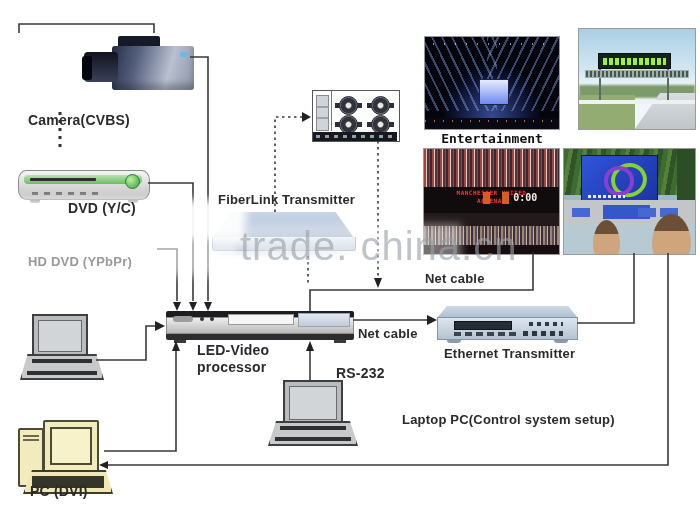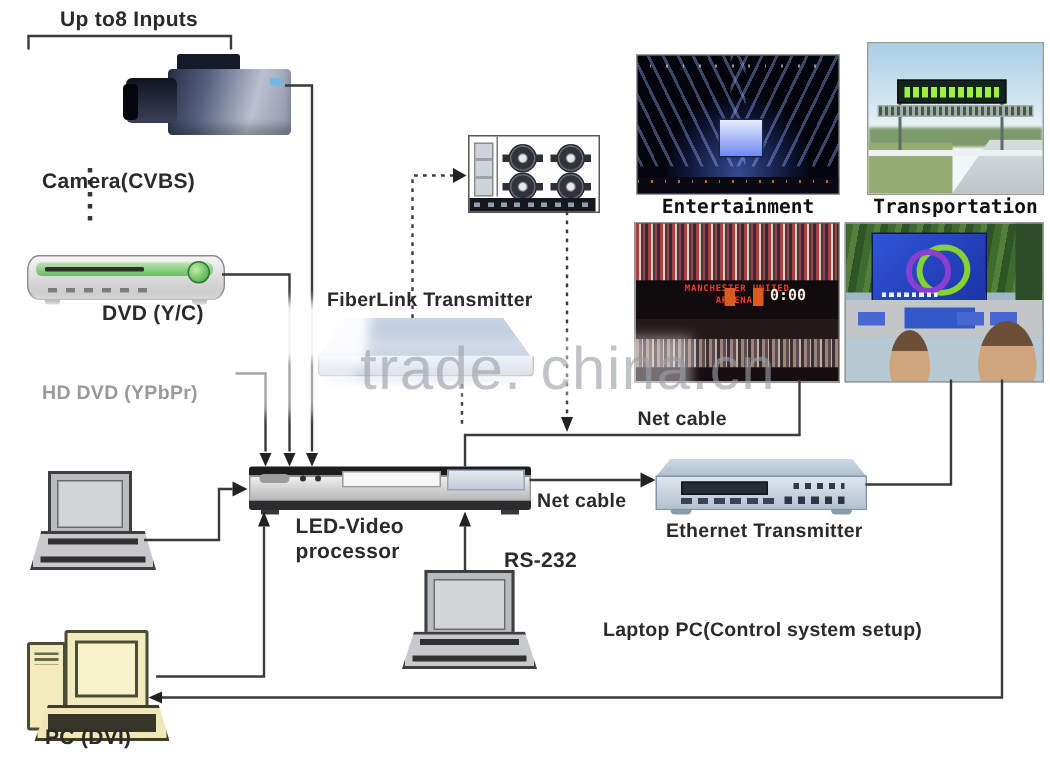--- a/index.html
+++ b/index.html
@@ -154,21 +154,20 @@
   <div class="photo" id="ph-tra" data-interactable="false">
     <div class="tra-trees" data-interactable="false"></div>
     <div class="tra-grass" data-interactable="false"></div>
     <div class="tra-road" data-interactable="false"></div>
     <div class="tra-rail" data-interactable="false"></div>
     <div class="tra-postL" data-interactable="false"></div>
     <div class="tra-postR" data-interactable="false"></div>
     <div class="tra-sign" data-interactable="false"></div>
     <div class="tra-strip" data-interactable="false"></div>
   </div>
-  <div class="cap" style="left:578px;top:131px;width:118px;" data-interactable="false">Transportation</div>
 
   <div class="photo" id="ph-sta" data-interactable="false">
     <div class="sta-crowd1" data-interactable="false"></div>
     <div class="sta-board" data-interactable="false">
       <div class="sta-red" data-interactable="false">MANCHESTER UNITED</div>
       <div class="sta-red" data-interactable="false">ARSENAL</div>
       <div class="sta-score" data-interactable="false">0:00</div>
       <div class="sta-orange" style="left:44%;" data-interactable="false"></div>
       <div class="sta-orange" style="left:58%;" data-interactable="false"></div>
     </div>
@@ -323,21 +322,20 @@
       <polygon points="302,112 302,122 311,117"></polygon>
       <polygon points="374,278 382,278 378,288"></polygon>
     </g>
   </svg>
 
   <div class="haze" style="left:-6px;top:200px;width:252px;height:42px;opacity:.95;" data-interactable="false"></div>
   <div class="haze" style="left:6px;top:242px;width:232px;height:34px;opacity:.55;" data-interactable="false"></div>
   <div class="haze" style="left:246px;top:224px;width:215px;height:40px;opacity:.40;" data-interactable="false"></div>
   <div id="watermark" data-interactable="false">trade. china.cn</div>
 
-  <div class="lbl" style="left:40px;top:4px;" data-interactable="false">Up to8 Inputs</div>
   <div class="lbl" style="left:28px;top:88px;margin-top:24px;" data-interactable="false">Camera(CVBS)</div>
   <div class="lbl" style="left:44px;top:200px;padding-left:24px;" data-interactable="false">DVD (Y/C)</div>
   <div class="lbl small faded" style="left:28px;top:254px;" data-interactable="false">HD DVD (YPbPr)</div>
   <div class="lbl small" style="left:218px;top:192px;" data-interactable="false">FiberLink Transmitter</div>
   <div class="lbl small" style="left:425px;top:271px;" data-interactable="false">Net cable</div>
   <div class="lbl small" style="left:358px;top:326px;" data-interactable="false">Net cable</div>
   <div class="lbl small" style="left:444px;top:346px;" data-interactable="false">Ethernet Transmitter</div>
   <div class="lbl" style="left:197px;top:342px;" data-interactable="false">LED-Video</div>
   <div class="lbl" style="left:197px;top:359px;" data-interactable="false">processor</div>
   <div class="lbl" style="left:336px;top:365px;" data-interactable="false">RS-232</div>

